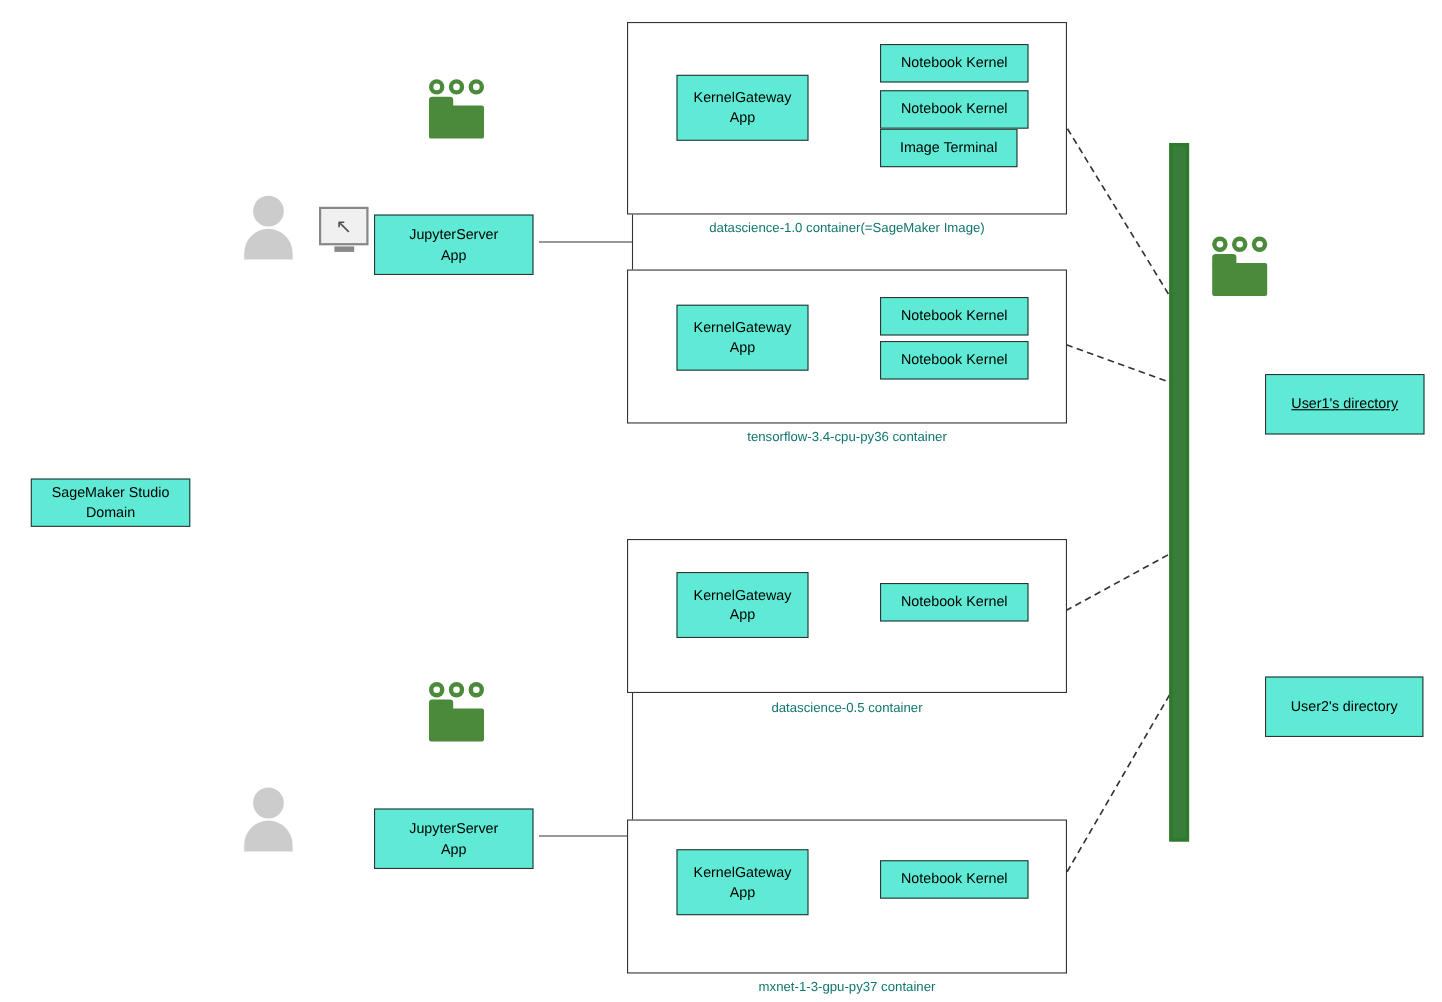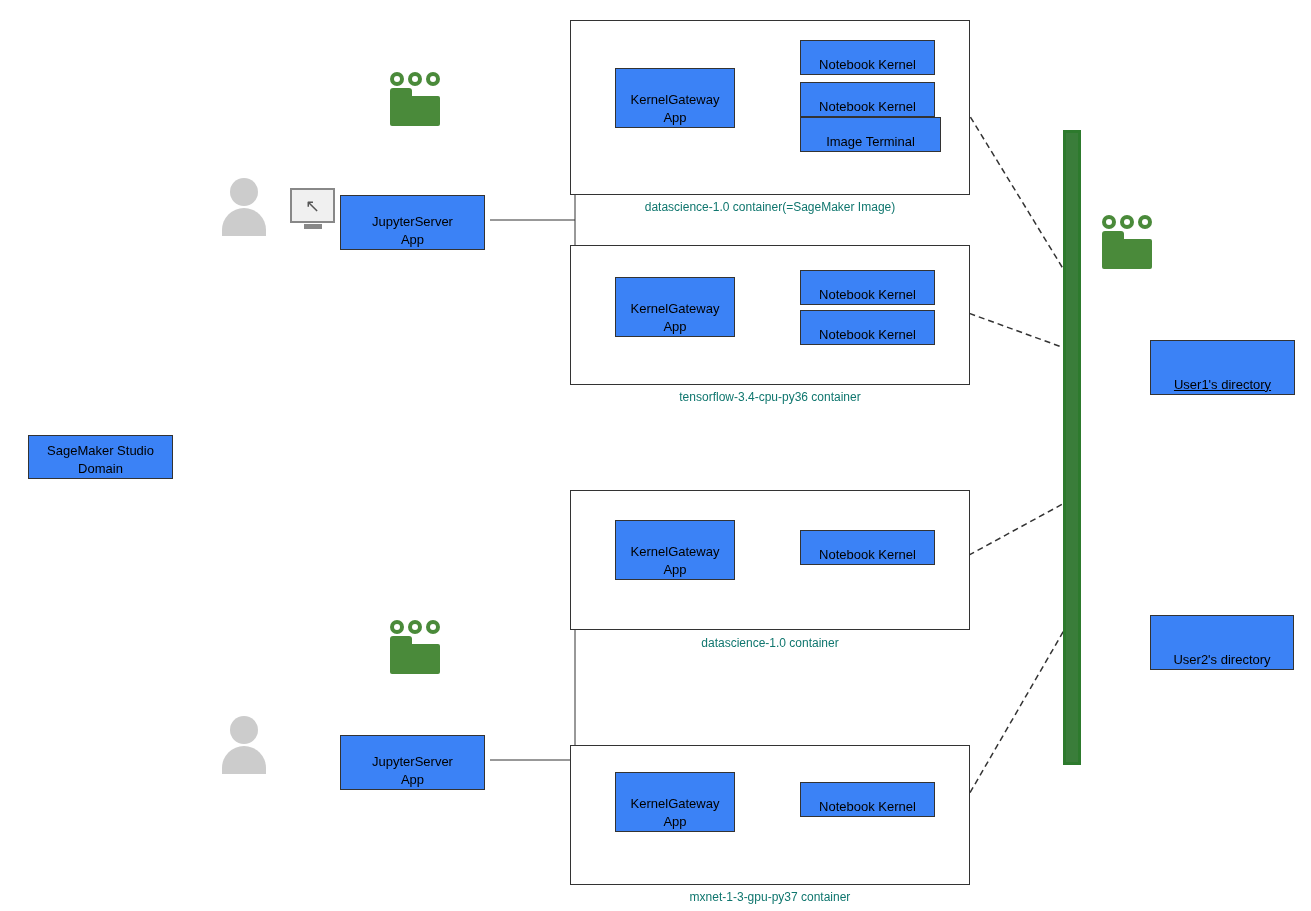--- a/index.html
+++ b/index.html
@@ -17,23 +17,23 @@
       position: absolute;
       top: 0; left: 0;
       width: 1311px;
       height: 911px;
     }
 
     
     .box {
       position: absolute;
       border: 1.5px solid #333;
-      background: #3b82f6;
-      display: flex;
-      align-items: flex-end;
+      background: #5eead4;
+      display: flex;
+      align-items: center;
       justify-content: center;
       text-align: center;
       font-size: 13px;
       line-height: 1.4;
     }
 
     
     .container-box {
       position: absolute;
       border: 1.5px solid #333;
@@ -258,21 +258,21 @@
   </div>
 
   <div class="box" style="left:800px; top:40px; width:135px; height:35px;">
     <span>Notebook Kernel</span>
   </div>
 
   <div class="box" style="left:800px; top:82px; width:135px; height:35px;">
     <span>Notebook Kernel</span>
   </div>
 
-  <div class="box" style="left:800px; top:117px; width:141px; height:35px;">
+  <div class="box" style="left:800px; top:117px; width:125px; height:35px;">
     <span>Image Terminal</span>
   </div>
 
   <div class="container-box" style="left:570px; top:245px; width:400px; height:140px;">
   </div>
   <div class="container-label" style="left:570px; top:390px; width:400px;">
     <span>tensorflow-3.4-cpu-py36 container</span>
   </div>
 
   <div class="box" style="left:615px; top:277px; width:120px; height:60px;">
@@ -306,21 +306,21 @@
   </div>
 
   <div class="box" style="left:340px; top:735px; width:145px; height:55px;">
     <span style="white-space:pre-line;">JupyterServer
 App</span>
   </div>
 
   <div class="container-box" style="left:570px; top:490px; width:400px; height:140px;">
   </div>
   <div class="container-label" style="left:570px; top:636px; width:400px;">
-    <span>datascience-1.0 container</span>
+    <span>datascience-0.5 container</span>
   </div>
 
   <div class="box" style="left:615px; top:520px; width:120px; height:60px;">
     <span style="white-space:pre-line;">KernelGateway
 App</span>
   </div>
 
   <div class="box" style="left:800px; top:530px; width:135px; height:35px;">
     <span>Notebook Kernel</span>
   </div>

